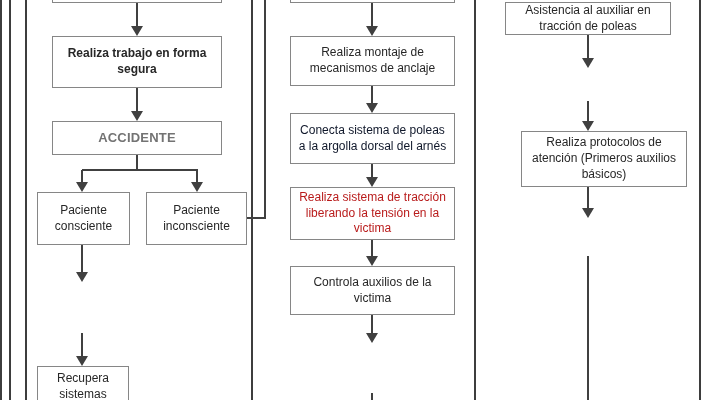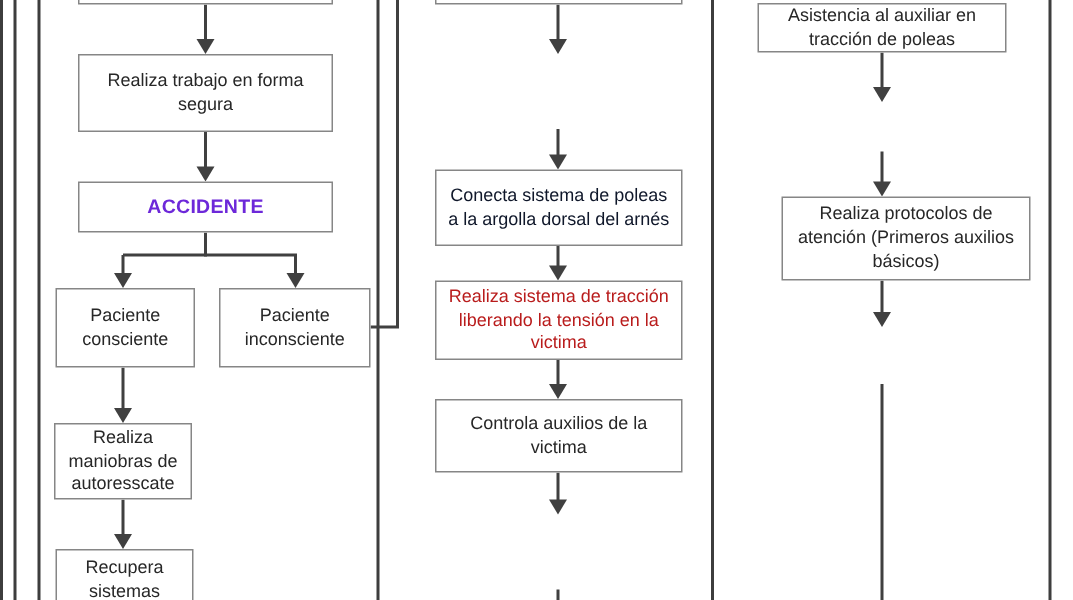--- a/index.html
+++ b/index.html
@@ -107,33 +107,32 @@
     </div>
     <div class="arrow" style="left: 582px; top: 101px; height: 30px;">
       <div class="stem" style="height: 21px; background: rgb(64, 64, 64);"></div>
       <div class="head" style="border-top-color: rgb(64, 64, 64);"></div>
     </div>
     <div class="arrow" style="left: 582px; top: 187px; height: 31px;">
       <div class="stem" style="height: 22px; background: rgb(64, 64, 64);"></div>
       <div class="head" style="border-top-color: rgb(64, 64, 64);"></div>
     </div>
     <div class="node" style="left: 52px; top: -30px; width: 170px; height: 33px; border-color: rgb(134, 134, 134); color: rgb(39, 39, 39);"></div>
-    <div class="node" style="left: 52px; top: 36px; width: 170px; height: 52px; border-color: rgb(134, 134, 134); color: rgb(39, 39, 39);">Realiza trabajo en forma
+    <div class="node" style="left: 52px; top: 36px; width: 170px; height: 52px; border-color: rgb(134, 134, 134); color: rgb(39, 39, 39); font-weight: bold;">Realiza trabajo en forma
 segura</div>
-    <div class="node bold" style="left: 52px; top: 121px; width: 170px; height: 34px; border-color: rgb(134, 134, 134); color: #6d28d9;">ACCIDENTE</div>
+    <div class="node bold" style="left: 52px; top: 121px; width: 170px; height: 34px; border-color: rgb(134, 134, 134); color: #737373;">ACCIDENTE</div>
     <div class="node" style="left: 37px; top: 192px; width: 93px; height: 53px; border-color: rgb(134, 134, 134); color: rgb(39, 39, 39);">Paciente
 consciente</div>
     <div class="node" style="left: 146px; top: 192px; width: 101px; height: 53px; border-color: rgb(134, 134, 134); color: rgb(39, 39, 39);">Paciente
 inconsciente</div>
-    <div class="node" style="left: 36px; top: 282px; width: 92px; height: 51px; border-color: rgb(134, 134, 134); color: rgb(39, 39, 39);">Realiza
-maniobras de
-autoresscate</div>
     <div class="node top" style="left: 37px; top: 366px; width: 92px; height: 52px; border-color: rgb(134, 134, 134); color: rgb(39, 39, 39);">Recupera
 sistemas</div>
     <div class="node" style="left: 290px; top: -30px; width: 165px; height: 33px; border-color: rgb(134, 134, 134); color: rgb(39, 39, 39);"></div>
+    <div class="node" style="left: 290px; top: 36px; width: 165px; height: 50px; border-color: rgb(134, 134, 134); color: rgb(39, 39, 39);">Realiza montaje de
+mecanismos de anclaje</div>
     <div class="node" style="left: 290px; top: 113px; width: 165px; height: 51px; border-color: rgb(134, 134, 134); color: #0f172a;">Conecta sistema de poleas
 a la argolla dorsal del arnés</div>
     <div class="node" style="left: 290px; top: 187px; width: 165px; height: 53px; border-color: rgb(134, 134, 134); color: #b91c1c;">Realiza sistema de tracción
 liberando la tensión en la
 victima</div>
     <div class="node" style="left: 290px; top: 266px; width: 165px; height: 49px; border-color: rgb(134, 134, 134); color: rgb(39, 39, 39);">Controla auxilios de la
 victima</div>
     <div class="node" style="left: 505px; top: 2px; width: 166px; height: 33px; border-color: rgb(134, 134, 134); color: rgb(39, 39, 39);">Asistencia al auxiliar en
 tracción de poleas</div>
     <div class="node" style="left: 505px; top: 131px; width: 166px; height: 56px; border-color: rgb(134, 134, 134); color: rgb(39, 39, 39); margin-left: 16px;">Realiza protocolos de

